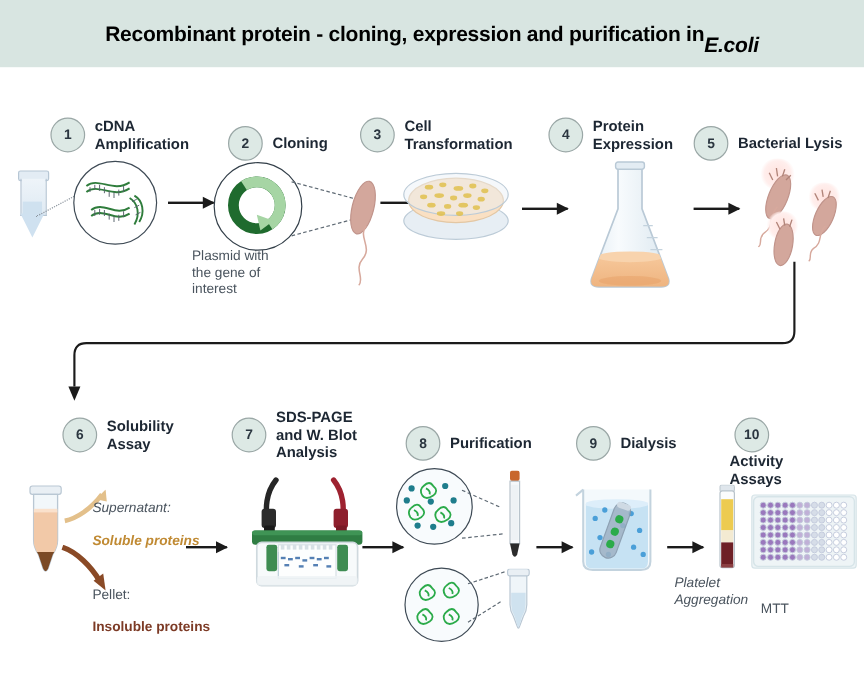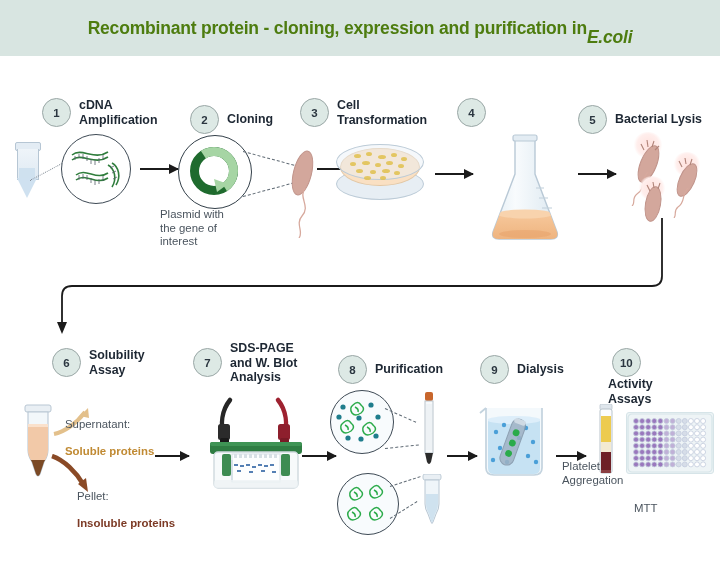--- a/index.html
+++ b/index.html
@@ -11,21 +11,21 @@
     position:relative;
     overflow:hidden;
   }
   .header {
     position:absolute; left:0; top:0; width:720px; height:56px;
     background:#d8e5e1;
   }
   .header-title {
     position:absolute; left:0; top:0; width:720px; height:56px;
     display:flex; align-items:center; justify-content:center;
-    font-size:17.5px; font-weight:bold; color:#4d7c0f;
+    font-size:17.5px; font-weight:bold; color:#000000;
     letter-spacing:-0.2px;
   }
   .header-title .ital { font-style:italic;margin-top:18px; }
 
   .canvas { position:absolute; left:0; top:56px; width:720px; height:514px; }
 
   
   .step { position:absolute; display:flex; align-items:center; }
   .badge {
     width:27px; height:27px; border-radius:50%;
@@ -128,20 +128,22 @@
     <div class="badge">2</div>
     <div class="step-label">Cloning</div>
   </div>
   <div class="step" style="left:300px; top:42px;">
     <div class="badge">3</div>
     <div class="step-label">Cell
 Transformation</div>
   </div>
   <div class="step" style="left:457px; top:42px;">
     <div class="badge">4</div>
+    <div class="step-label">Protein
+Expression</div>
   </div>
   <div class="step" style="left:578px; top:49px;">
     <div class="badge">5</div>
     <div class="step-label">Bacterial Lysis</div>
   </div>
 
   <div class="art pcrtube" style="left:14px; top:86px;">
     <div class="cap"></div>
       <div class="body"></div>
       <div class="liq"></div>
@@ -344,21 +346,21 @@
   </svg>
   <svg class="art" style="left:52px; top:352px;" width="40" height="30" viewBox="0 0 40 30">
     <path d="M2 26 C12 24, 24 16, 33 4" stroke="#e3c08b" stroke-width="4" fill="none"></path>
     <path d="M36 0 L28 8 L37 10 Z" fill="#e3c08b"></path>
   </svg>
   <svg class="art" style="left:50px; top:398px;" width="44" height="40" viewBox="0 0 44 40">
     <path d="M2 2 C14 6, 26 18, 33 30" stroke="#8a4a26" stroke-width="4.5" fill="none"></path>
     <path d="M38 38 L28 30 L36 24 Z" fill="#8a4a26"></path>
   </svg>
 
-  <div class="caption caption-left" style="left:65px; top:348px;">
+  <div class="caption caption-left" style="left:77px; top:348px;font-style:italic;">
     <div>Supernatant:</div>
     <div class="cap-bold cap-orange">Soluble proteins</div>
   </div>
   <div class="caption caption-left" style="left:77px; top:420px;">
     <div>Pellet:</div>
     <div class="cap-bold cap-brown">Insoluble proteins</div>
   </div>
 
   <div class="arrow" style="left:155px; top:399px; width:34px;"></div>
 
@@ -493,21 +495,21 @@
   <div class="arrow" style="left:556px; top:399px; width:30px;"></div>
 
   <svg class="art" style="left:596px; top:348px;" width="20" height="74" viewBox="0 0 20 74">
     <rect x="4" y="0" width="12" height="6" rx="1.5" fill="#dfe6ec" stroke="#b8c3cb" stroke-width="0.8"></rect>
     <rect x="4" y="5" width="12" height="64" rx="2" fill="#fbfcfd" stroke="#b8c3cb" stroke-width="1"></rect>
     <rect x="5" y="12" width="10" height="26" fill="#edcb50"></rect>
     <rect x="5" y="38" width="10" height="10" fill="#f3ead2"></rect>
     <rect x="5" y="48" width="10" height="20" fill="#6e2026"></rect>
     <rect x="5" y="66" width="10" height="3" fill="#8b3f42"></rect>
   </svg>
-  <div class="caption" style="left:562px; top:404px; width:90px;">Platelet
+  <div class="caption" style="left:562px; top:424px; width:90px;font-style:italic;">Platelet
 Aggregation</div>
 
   <div class="mtt" style="left:626px; top:356px; width:86px; height:60px;">
     <svg width="86" height="60" viewBox="0 0 86 60">
       <rect x="1" y="1" width="84" height="58" rx="4" fill="#eef4f6" stroke="#d6e4e8" stroke-width="1.2"></rect>
       <g id="wells">
           <circle cx="9" cy="8" r="2.5" fill="#9a78bd" fill-opacity="1" stroke="#c3cbdd" stroke-width="0.8"></circle>
           <circle cx="15.1" cy="8" r="2.5" fill="#9a78bd" fill-opacity="1" stroke="#c3cbdd" stroke-width="0.8"></circle>
           <circle cx="21.2" cy="8" r="2.5" fill="#9a78bd" fill-opacity="1" stroke="#c3cbdd" stroke-width="0.8"></circle>
           <circle cx="27.299999999999997" cy="8" r="2.5" fill="#9a78bd" fill-opacity="1" stroke="#c3cbdd" stroke-width="0.8"></circle>

